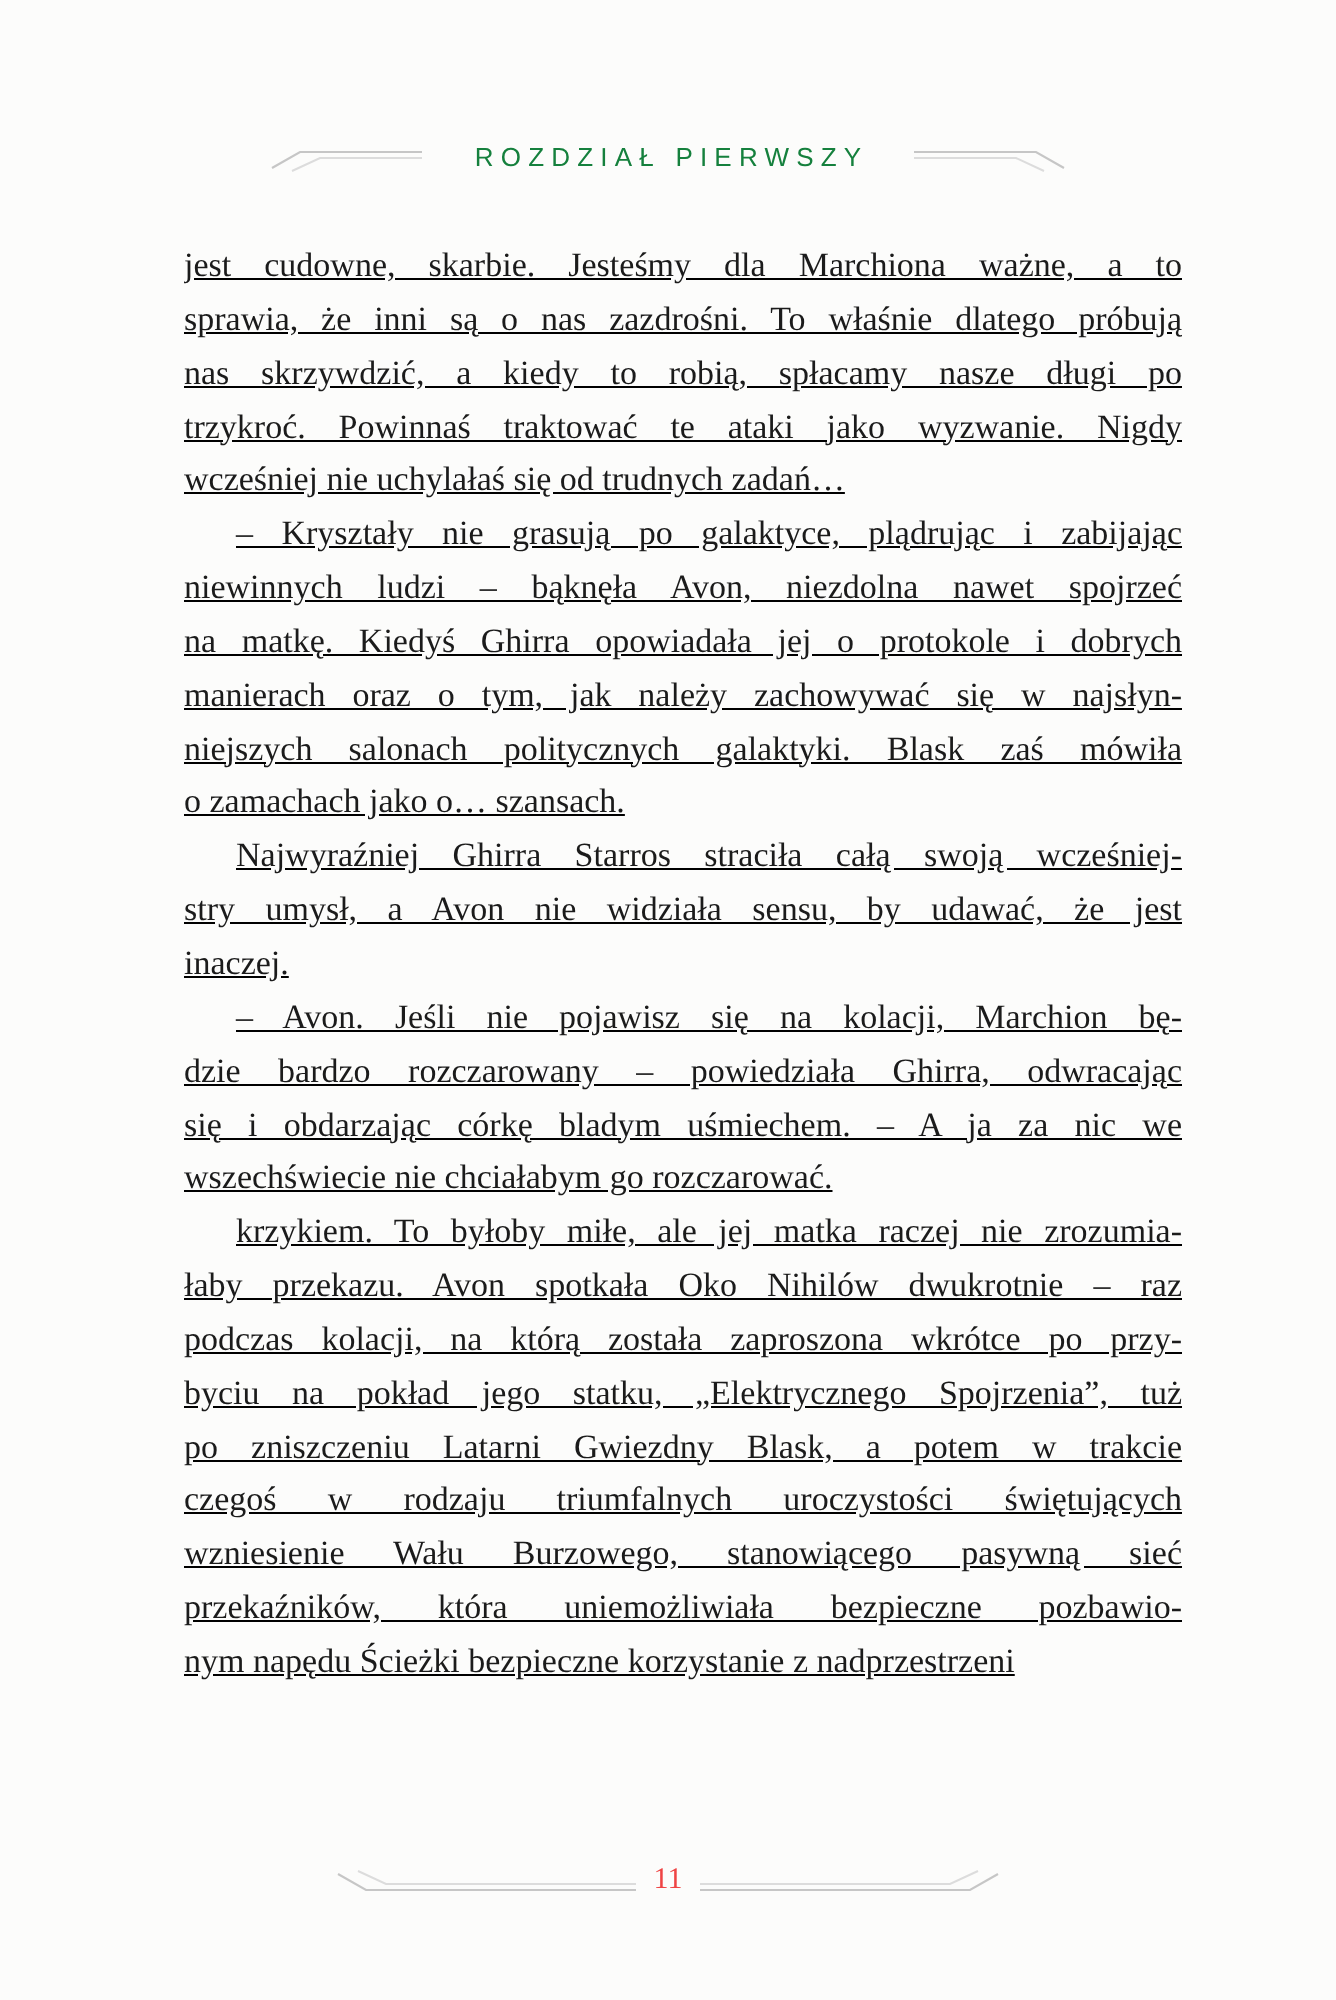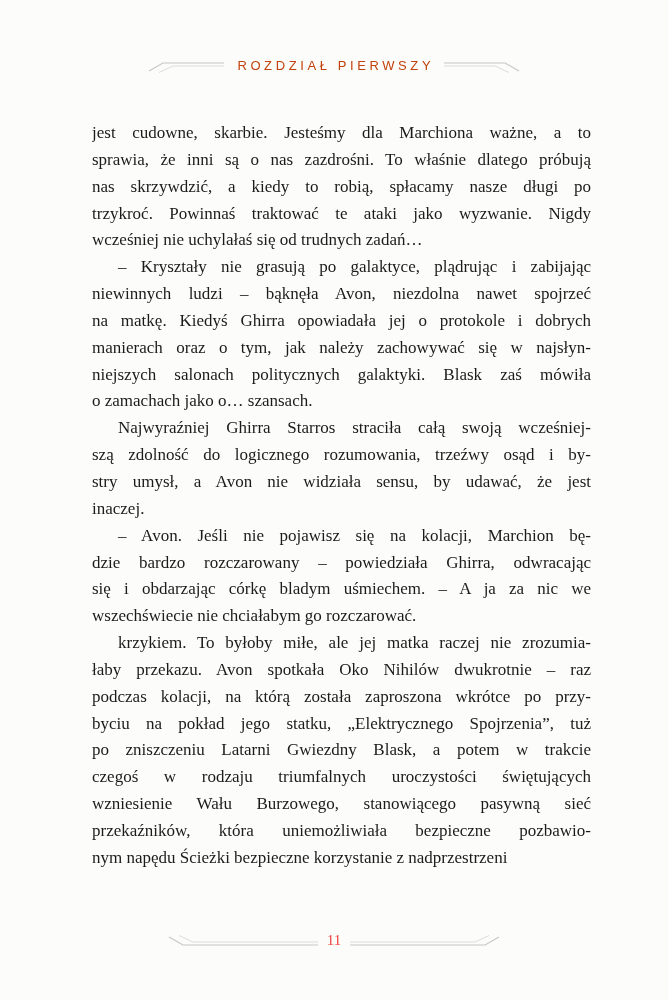--- a/index.html
+++ b/index.html
@@ -21,42 +21,42 @@
     position: absolute;
     top: 58px;
     left: 0;
     right: 0;
     display: flex;
     justify-content: center;
     align-items: center;
     gap: 10px;
   }
   .chapter-title {
-    margin: 0;
+    margin: 13px;
     font-family: "Liberation Sans", "DejaVu Sans", sans-serif;
     font-weight: 400;
     font-size: 13px;
     letter-spacing: 3.6px;
     text-indent: 3.6px; 
-    color: #c2410c;
+    color: #15803d;
     white-space: nowrap;
   }
   .flourish { display: block; flex: 0 0 auto; }
   .flip-x { transform: scaleX(-1); }
   .flip-y { transform: scaleY(-1); }
   .flip-xy { transform: scale(-1, -1); }
 
   
   .page-body {
     position: absolute;
     left: 92px;
     top: 120px;
     width: 499px;
   }
-  .para { margin: 0; padding: 0; }
+  .para { margin: 0; padding: 0; text-decoration: underline; }
   .line {
     font-family: "Liberation Serif", "DejaVu Serif", serif;
     font-size: 17px;
     line-height: 26.85px;
     height: 26.85px;
     color: #1b1b1b;
     text-align: justify;
     text-align-last: justify;
     overflow: hidden;
   }
@@ -110,21 +110,20 @@
       <div class="para indent">
         <div class="line">– Kryształy nie grasują po galaktyce, plądrując i zabijając</div>
         <div class="line">niewinnych ludzi – bąknęła Avon, niezdolna nawet spojrzeć</div>
         <div class="line">na matkę. Kiedyś Ghirra opowiadała jej o protokole i dobrych</div>
         <div class="line">manierach oraz o tym, jak należy zachowywać się w najsłyn-</div>
         <div class="line">niejszych salonach politycznych galaktyki. Blask zaś mówiła</div>
         <div class="line last">o zamachach jako o… szansach.</div>
       </div>
       <div class="para indent">
         <div class="line">Najwyraźniej Ghirra Starros straciła całą swoją wcześniej-</div>
-        <div class="line">szą zdolność do logicznego rozumowania, trzeźwy osąd i by-</div>
         <div class="line">stry umysł, a Avon nie widziała sensu, by udawać, że jest</div>
         <div class="line last">inaczej.</div>
       </div>
       <div class="para indent">
         <div class="line">– Avon. Jeśli nie pojawisz się na kolacji, Marchion bę-</div>
         <div class="line">dzie bardzo rozczarowany – powiedziała Ghirra, odwracając</div>
         <div class="line">się i obdarzając córkę bladym uśmiechem. – A ja za nic we</div>
         <div class="line last">wszechświecie nie chciałabym go rozczarować.</div>
       </div>
       <div class="para indent">

